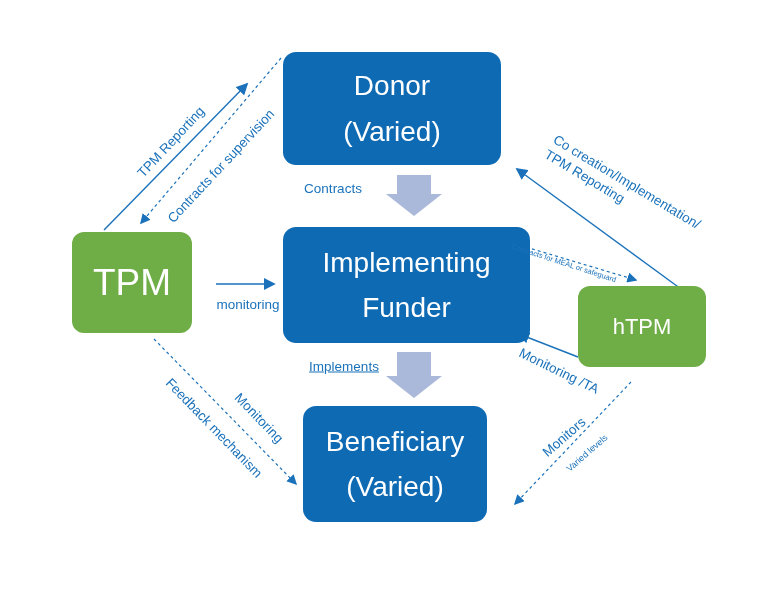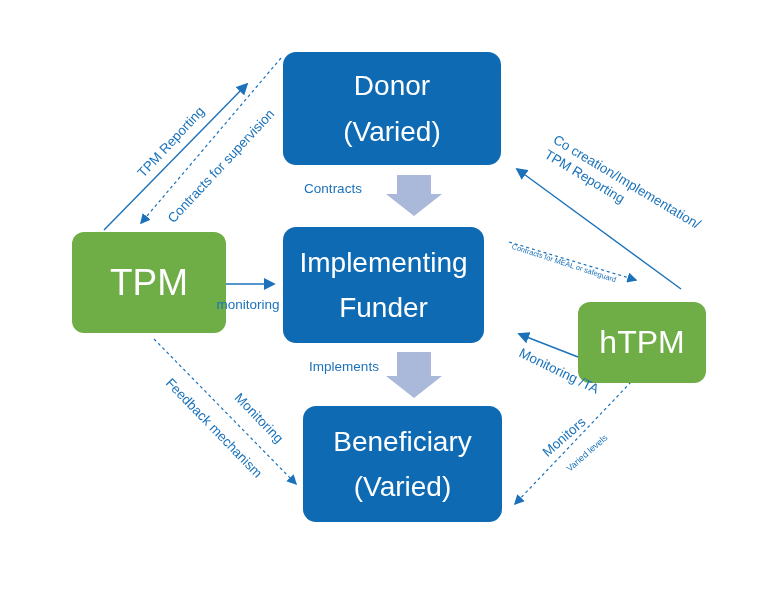--- a/index.html
+++ b/index.html
@@ -51,42 +51,42 @@
     background:var(--box-blue);
     border-radius:13px;
     font-size:28px;
     line-height:1.62;
   }
   .node.green{
     background:var(--box-green);
     border-radius:12px;
   }
   .node-donor{left:283px;top:52px;width:218px;height:113px;}
-  .node-tpm{left:72px;top:232px;width:154px;height:101px;font-size:37px;}
-  .node-ip{left:283px;top:227px;width:201px;height:116px;line-height:1.35;}
-  .node-htpm{left:578px;top:286px;width:128px;height:81px;font-size:32px;margin-top:16px;}
-  .node-beneficiary{left:303px;top:406px;width:199px;height:116px;}
+  .node-tpm{left:72px;top:232px;width:120px;height:101px;font-size:37px;}
+  .node-ip{left:283px;top:227px;width:247px;height:116px;line-height:1.35;}
+  .node-htpm{left:578px;top:286px;width:128px;height:81px;font-size:22px;}
+  .node-beneficiary{left:303px;top:406px;width:184px;height:116px;}
   .edge-label{
     position:absolute;
     color:var(--accent-blue);
     font-size:13.5px;
     white-space:nowrap;
     transform-origin:center center;
   }
   .edge-label.tiny{font-size:7.5px;}
   .edge-label.small{font-size:9px;}
   .edge-label .line{display:block;line-height:1.25;}
   .lbl-tpm-reporting{left:171px;top:142px;transform:translate(-50%,-50%) rotate(-47deg);}
   .lbl-contracts-supervision{left:221px;top:166px;transform:translate(-50%,-50%) rotate(-47deg);}
   .lbl-finances{left:333px;top:188px;transform:translate(-50%,-50%);}
   .lbl-monitoring-ip{left:248px;top:304px;transform:translate(-50%,-50%);}
   .lbl-contracts-meal{left:564px;top:263px;transform:translate(-50%,-50%) rotate(18deg);}
   .lbl-co-creation{left:622px;top:190px;transform:translate(-50%,-50%) rotate(31deg);}
   .lbl-monitoring-ta{left:559px;top:371px;transform:translate(-50%,-50%) rotate(26deg);}
-  .lbl-implements{left:344px;top:366px;transform:translate(-50%,-50%);}
+  .lbl-implements{left:344px;top:366px;transform:translate(-50%,-50%);text-decoration:underline;}
   .lbl-monitoring-ben{left:259px;top:418px;transform:translate(-50%,-50%) rotate(46deg);}
   .lbl-feedback{left:214px;top:428px;transform:translate(-50%,-50%) rotate(46deg);}
   .lbl-monitors{left:564px;top:437px;transform:translate(-50%,-50%) rotate(-41deg);}
   .lbl-varied{left:587px;top:453px;transform:translate(-50%,-50%) rotate(-41deg);}
 </style>
 </head>
 <body>
 
 <div class="canvas">
 

